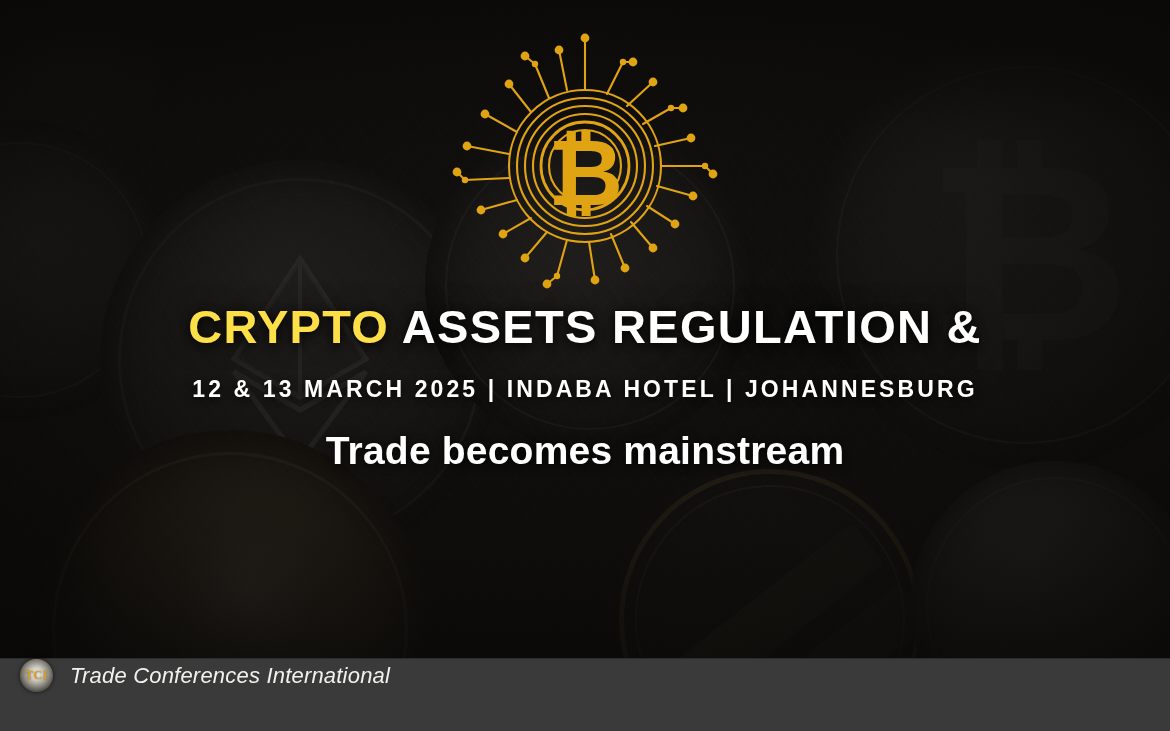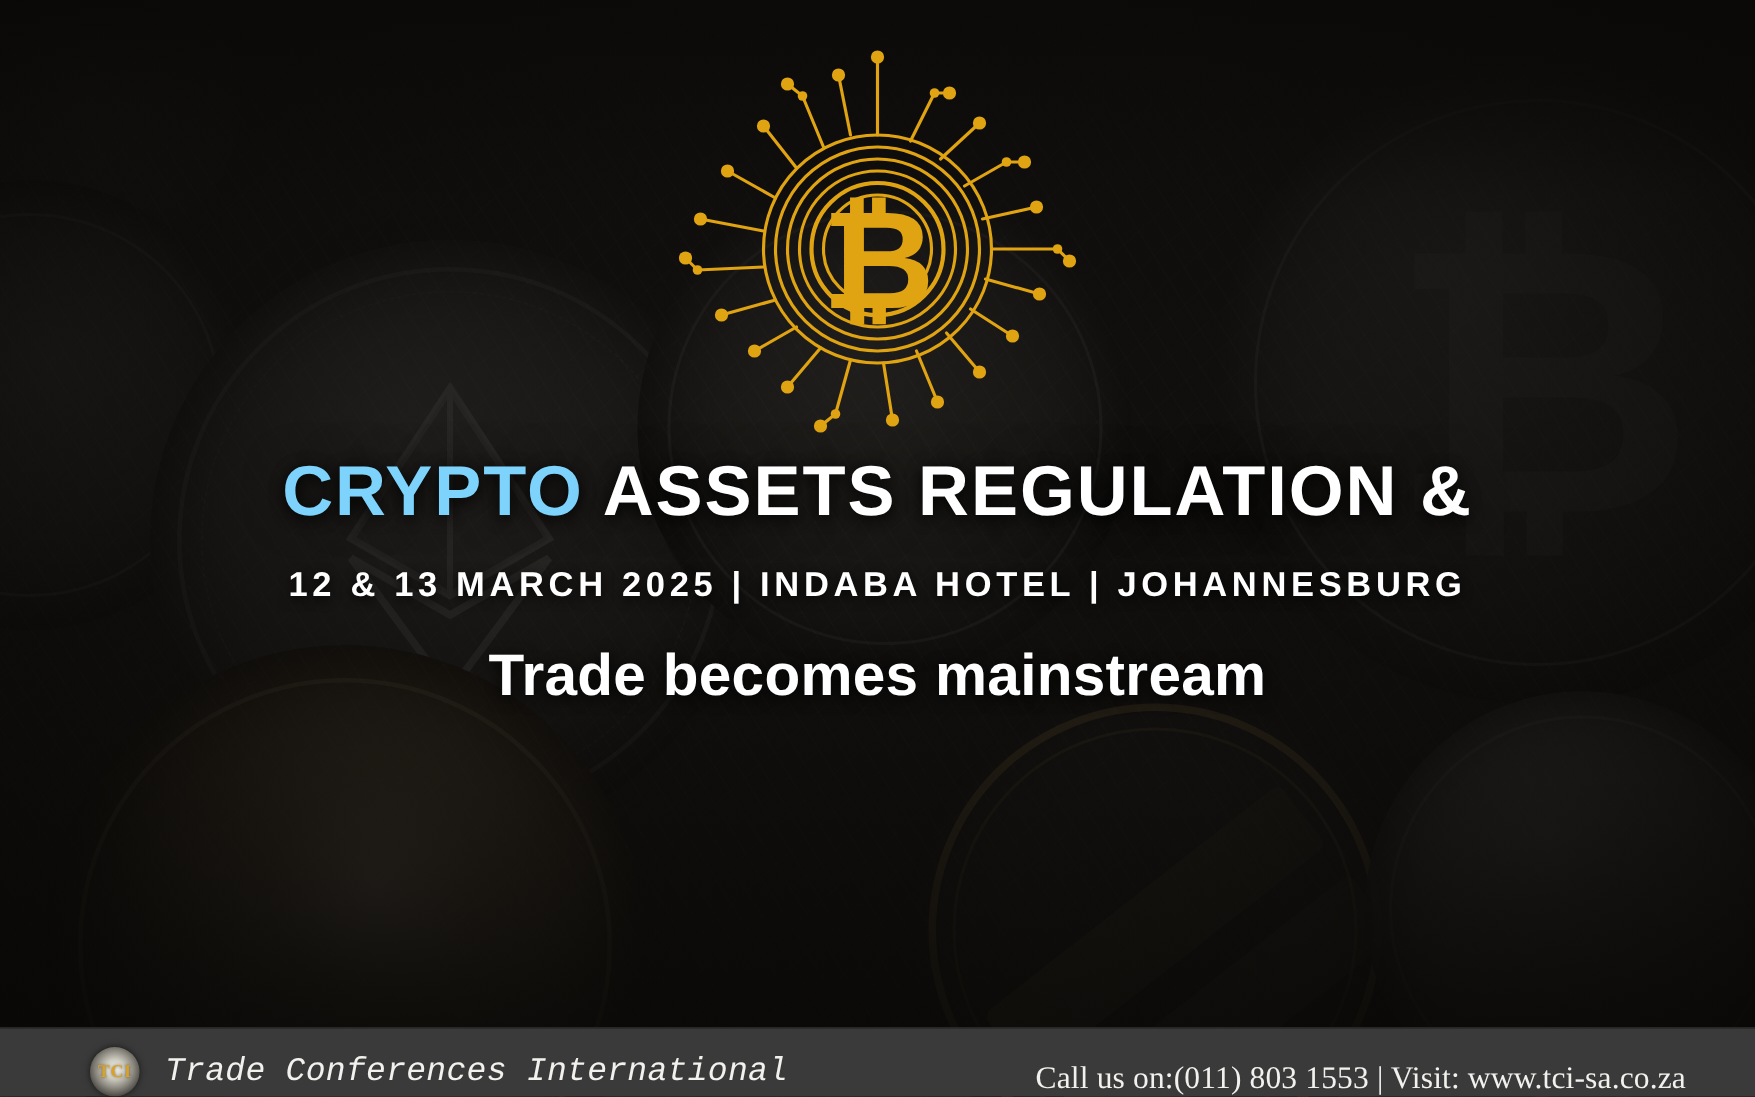--- a/index.html
+++ b/index.html
@@ -215,21 +215,21 @@
   .headline{
     font-family:"Liberation Sans", sans-serif;
     font-weight:bold;
     font-size:47px;
     line-height:1.17;
     letter-spacing:1.3px;
     color:#ffffff;
     text-transform:uppercase;
     text-shadow:0 2px 10px rgba(0,0,0,.85), 0 0 26px rgba(0,0,0,.55);
   }
-  .headline .gold{ color:#7dd3fc; }
+  .headline .gold{ color:#fde047; }
   .headline .line{ display:block; white-space:nowrap; }
 
   .subhead{
     margin-top:21px;
     font-family:"Liberation Sans", sans-serif;
     font-weight:bold;
     font-size:23px;
     letter-spacing:3.1px;
     color:#ffffff;
     text-transform:uppercase;
@@ -244,26 +244,26 @@
     font-size:39px;
     letter-spacing:.2px;
     color:#ffffff;
     text-shadow:0 2px 10px rgba(0,0,0,.9);
   }
 
   
   .footer{
     position:absolute;
     left:0; right:0; bottom:0;
-    height:46px;
+    height:73px;
     background:#3a3a3a;
     border-top:1px solid #2c2c2c;
     display:flex;
-    align-items:flex-end;
-    padding:0 46px 0 60px;
+    align-items:flex-start;
+    padding:0 46px 0 20px;
   }
 
   .brand{ display:flex; align-items:center; gap:17px; }
 
   .tci-logo{
     width:33px; height:33px;
     border-radius:50%;
     background:radial-gradient(circle at 50% 45%, #f2f0ea 0%, #cfccc2 26%, #8a877e 52%, #45433f 76%, #1b1a18 100%);
     display:flex; align-items:center; justify-content:center;
     box-shadow:0 0 5px rgba(0,0,0,.6);
@@ -272,21 +272,21 @@
   .tci-logo-text{
     font-family:"Liberation Serif", serif;
     font-weight:bold;
     font-size:12px;
     letter-spacing:.4px;
     color:#d9a223;
     text-shadow:0 0 2px rgba(0,0,0,.5);
   }
 
   .brand-name{
-    font-family:Liberation Mono, monospace;
+    font-family:Liberation Sans, sans-serif;
     font-style:italic;
     font-size:22px;
     color:#f2f1ee;
     letter-spacing:.2px;
   }
 
   .footer-spacer{ flex:1 1 auto; }
 
   .contact{
     font-family:"Liberation Serif", serif;
@@ -419,16 +419,15 @@
 
     <div class="brand">
       <div class="tci-logo">
         <span class="tci-logo-text">TCI</span>
       </div>
       <span class="brand-name">Trade Conferences International</span>
     </div>
 
     <div class="footer-spacer"></div>
 
-    <div class="contact">Call us on:(011) 803 1553 | Visit: www.tci-sa.co.za</div>
   </div>
 
 </div>
 
 </body></html>

